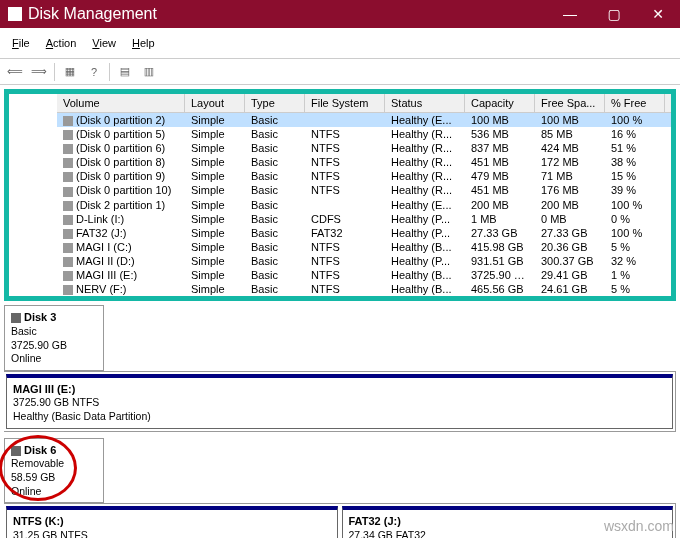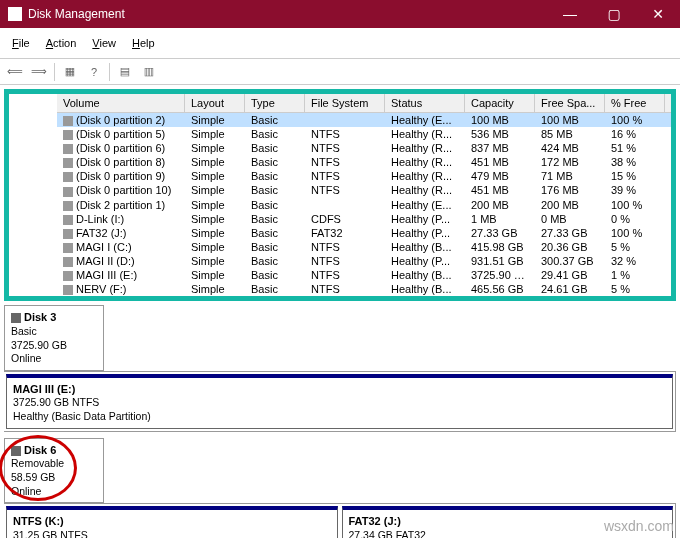--- a/index.html
+++ b/index.html
@@ -1,20 +1,20 @@
 <!DOCTYPE html>
 <html><head>
 <meta charset="utf-8">
 <style>
 * { box-sizing: border-box; margin: 0; padding: 0; font-family: "Segoe UI", Tahoma, sans-serif; font-size: 11px; }
 body { background: #fff; width: 680px; height: 538px; overflow: hidden; position: relative; }
 
 .titlebar { background: #8b0d2e; color: #fff; height: 28px; display: flex; align-items: center; padding-left: 8px; }
 .titlebar .icon-app { width: 14px; height: 14px; margin-right: 6px; background: #fff; display: inline-block; }
-.titlebar .title { font-size: 12px; }
+.titlebar .title { font-size: 16px; }
 .titlebar .win-controls { margin-left: auto; display: flex; }
 .titlebar .win-controls div { width: 44px; height: 28px; display: flex; align-items: center; justify-content: center; font-size: 14px; }
 
 .menubar { height: 31px; display: flex; align-items: center; padding: 0 4px; border-bottom: 1px solid #ccc; }
 .menubar span { padding: 0 8px; cursor: default; }
 .menubar span u { text-decoration: underline; }
 
 .toolbar { height: 26px; display: flex; align-items: center; padding: 0 4px; border-bottom: 1px solid #ccc; gap: 2px; }
 .toolbar .tbtn { width: 22px; height: 22px; border: 1px solid transparent; display: flex; align-items: center; justify-content: center; color: #666; }
 .toolbar .sep { width: 1px; height: 18px; background: #ccc; margin: 0 2px; }

